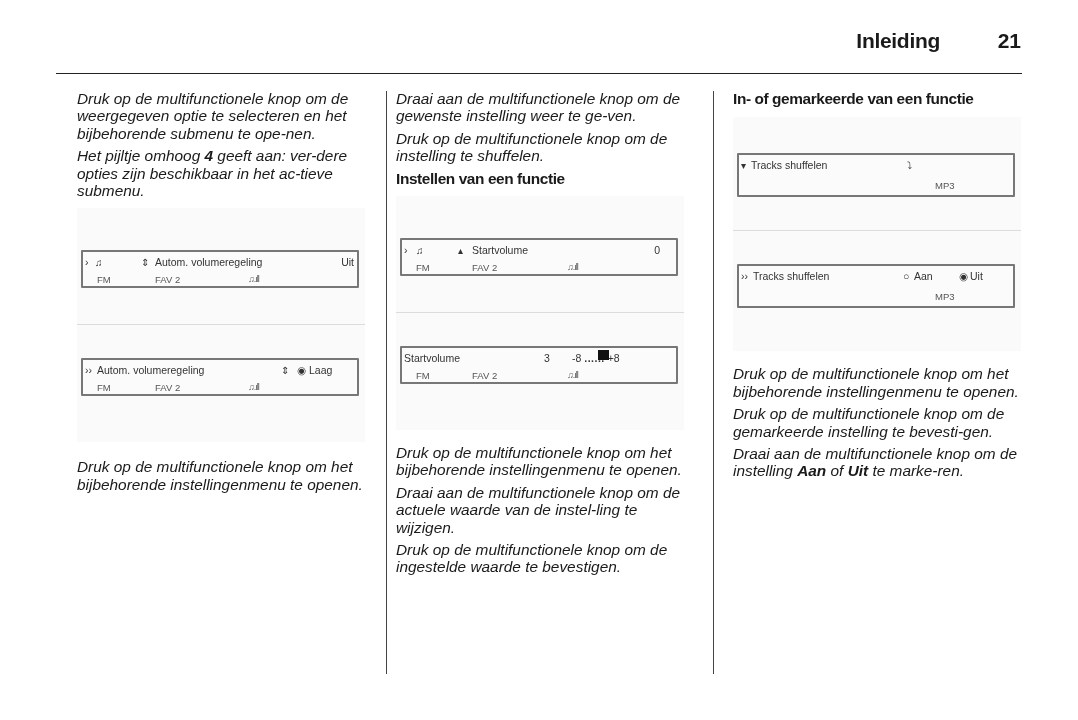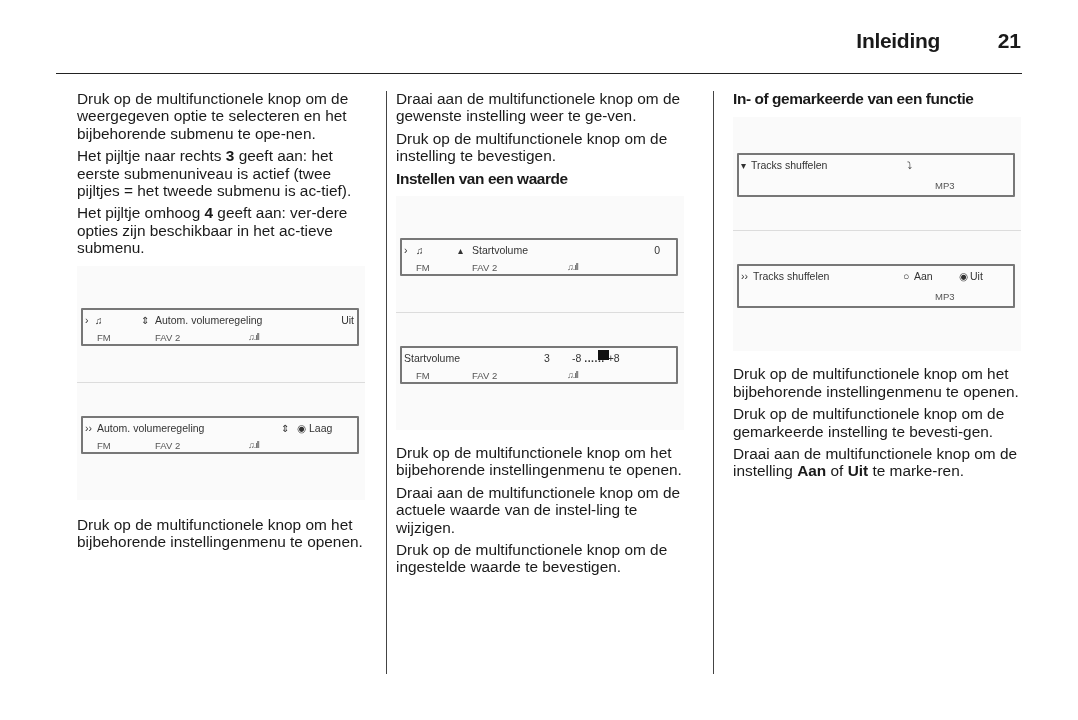--- a/index.html
+++ b/index.html
@@ -17,21 +17,21 @@
   }
   .header-rule {
     position: absolute; top: 73px; left: 56px; width: 966px; height: 1px; background: #222;
   }
   .col-divider {
     position: absolute; top: 91px; width: 1px; height: 583px; background: #444;
   }
   .col {
     position: absolute; top: 90px; width: 292px; font-size: 15.4px; line-height: 17.4px;
   }
-  .col p { margin: 0 0 5px 0; }
+  .col p { margin: 0 0 5px 0; font-style: italic; }
   .col h3 { margin: 0 0 5px 0; font-size: 15.4px; font-weight: bold; letter-spacing: -0.4px; line-height: 17.4px; }
   .col b { font-weight: bold; }
   .panel {
     background: #fafafa; position: relative; width: 288px; margin: 10px 0 10px 0;
   }
   .panel-sep { height: 1px; background: #dcdcdc; width: 288px; }
   .lcd {
     position: absolute; left: 4px; width: 278px; height: 38px;
     border: 2px solid #777; border-radius: 1px; background: #fbfbfb;
     font-size: 10.5px; color: #333; box-sizing: border-box;
@@ -52,21 +52,20 @@
   <div class="header-title">Inleiding</div>
   <div class="header-page">21</div>
   <div class="header-rule"></div>
 </div>
 
 <div class="col-divider" style="left:386px"></div>
 <div class="col-divider" style="left:713px"></div>
 
 <div class="col" style="left:77px">
   <p>Druk op de multifunctionele knop om de weergegeven optie te selecteren en het bijbehorende submenu te ope-nen.</p>
-  <p><span>Het pijltje naar rechts </span><b>3</b><span> geeft aan: het eerste submenuniveau is actief (twee pijltjes = het tweede submenu is ac-tief).</span></p>
   <p><span>Het pijltje omhoog </span><b>4</b><span> geeft aan: ver-dere opties zijn beschikbaar in het ac-tieve submenu.</span></p>
 
   <div class="panel" style="height:234px; margin-top:9px;">
     <div class="lcd" style="top:42px">
       <div class="row1">
         <span style="left:2px">›</span>
         <span class="ic" style="left:12px">♫</span>
         <span class="ic" style="left:58px">⇕</span>
         <span style="left:72px">Autom. volumeregeling</span>
         <span style="right:3px">Uit</span>
@@ -92,22 +91,22 @@
         <span class="sig" style="left:165px">♫.ıll</span>
       </div>
     </div>
   </div>
 
   <p style="margin-top:16px">Druk op de multifunctionele knop om het bijbehorende instellingenmenu te openen.</p>
 </div>
 
 <div class="col" style="left:396px">
   <p>Draai aan de multifunctionele knop om de gewenste instelling weer te ge-ven.</p>
-  <p>Druk op de multifunctionele knop om de instelling te bevestigen.</p>
-  <h3>Instellen van een waarde</h3>
+  <p>Druk op de multifunctionele knop om de instelling te shuffelen.</p>
+  <h3>Instellen van een functie</h3>
 
   <div class="panel" style="height:234px; margin-top:9px;">
     <div class="lcd" style="top:42px">
       <div class="row1">
         <span style="left:2px">›</span>
         <span class="ic" style="left:14px">♫</span>
         <span class="ic" style="left:56px">▴</span>
         <span style="left:70px">Startvolume</span>
         <span style="right:16px">0</span>
       </div>

